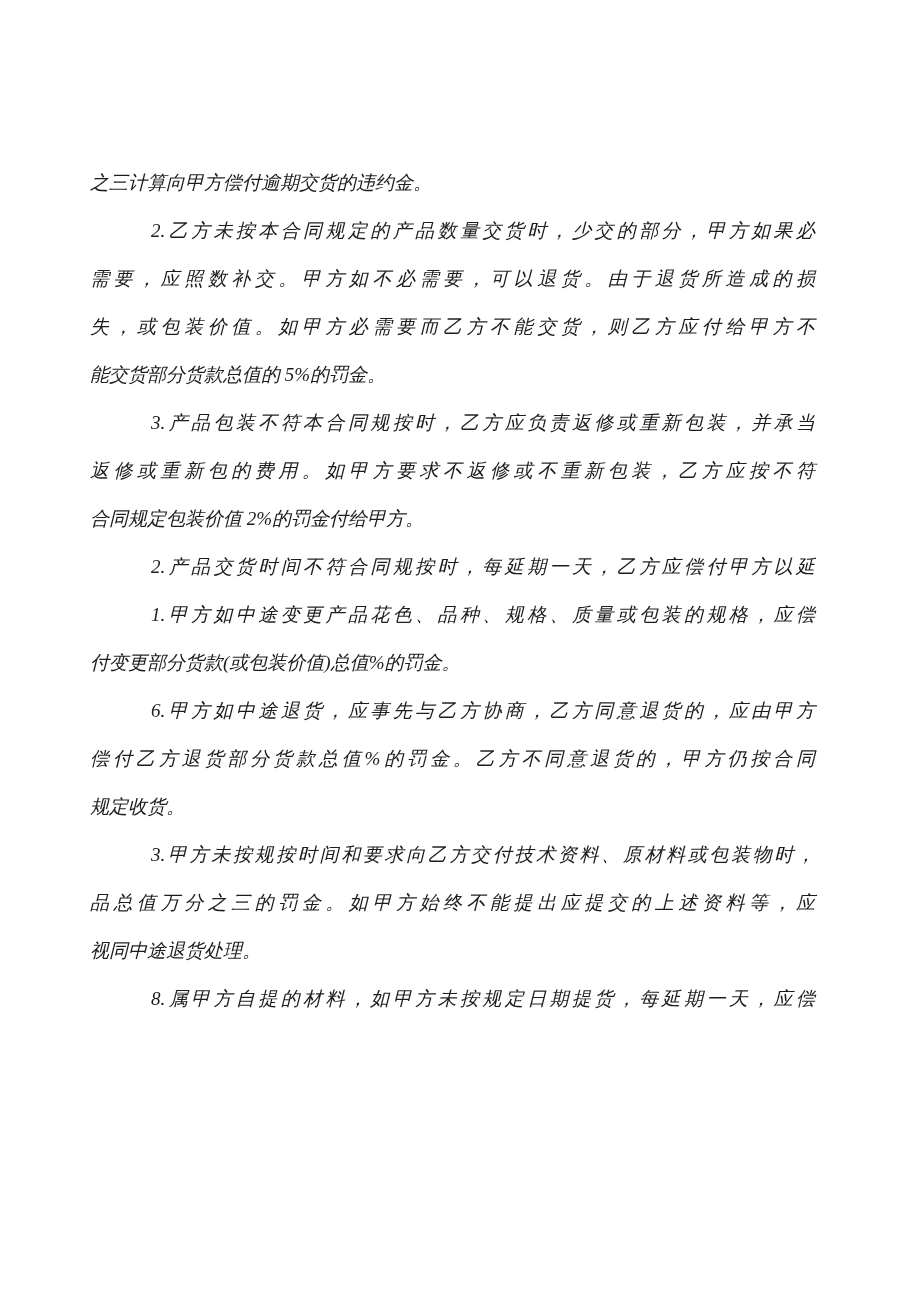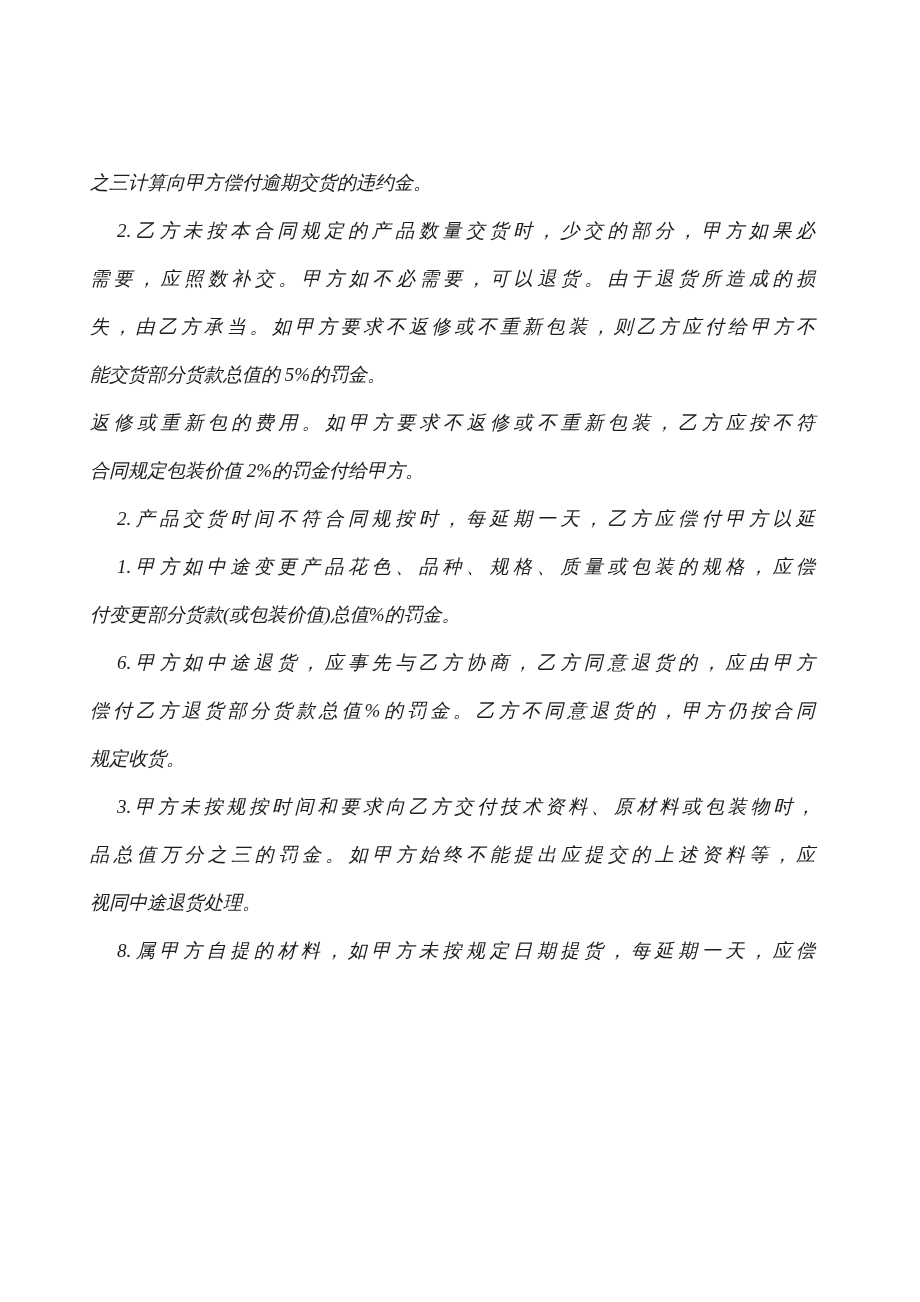--- a/index.html
+++ b/index.html
@@ -37,32 +37,34 @@
     text-align: justify;
     text-align-last: left;
     text-justify: inter-character;
     white-space: normal;
   }
   .line.fill {
     text-align-last: justify;
   }
   .line.indent {
     text-indent: 27px;
+    margin-left: 34px;
   }
 </style>
 </head>
 <body style="background: rgb(255, 255, 255);">
 
 <div class="page">
   <div class="text-body" style="color: rgb(28, 28, 28);">
       <div class="line">之三计算向甲方偿付逾期交货的违约金。</div>
       <div class="line indent fill">2.乙方未按本合同规定的产品数量交货时，少交的部分，甲方如果必</div>
       <div class="line fill">需要，应照数补交。甲方如不必需要，可以退货。由于退货所造成的损</div>
-      <div class="line fill">失，由乙方承当。如甲方要求不返修或不重新包装，则乙方应付给甲方不</div>
+      <div class="line fill">失，或包装价值。如甲方必需要而乙方不能交货，则乙方应付给甲方不</div>
       <div class="line">能交货部分货款总值的 5%的罚金。</div>
+      <div class="line indent fill">3.产品包装不符本合同规按时，乙方应负责返修或重新包装，并承当</div>
       <div class="line fill">返修或重新包的费用。如甲方要求不返修或不重新包装，乙方应按不符</div>
       <div class="line">合同规定包装价值 2%的罚金付给甲方。</div>
       <div class="line indent fill">2.产品交货时间不符合同规按时，每延期一天，乙方应偿付甲方以延</div>
       <div class="line indent fill">1.甲方如中途变更产品花色、品种、规格、质量或包装的规格，应偿</div>
       <div class="line">付变更部分货款(或包装价值)总值%的罚金。</div>
       <div class="line indent fill">6.甲方如中途退货，应事先与乙方协商，乙方同意退货的，应由甲方</div>
       <div class="line fill">偿付乙方退货部分货款总值%的罚金。乙方不同意退货的，甲方仍按合同</div>
       <div class="line">规定收货。</div>
       <div class="line indent fill">3.甲方未按规按时间和要求向乙方交付技术资料、原材料或包装物时，</div>
       <div class="line fill">品总值万分之三的罚金。如甲方始终不能提出应提交的上述资料等，应</div>

